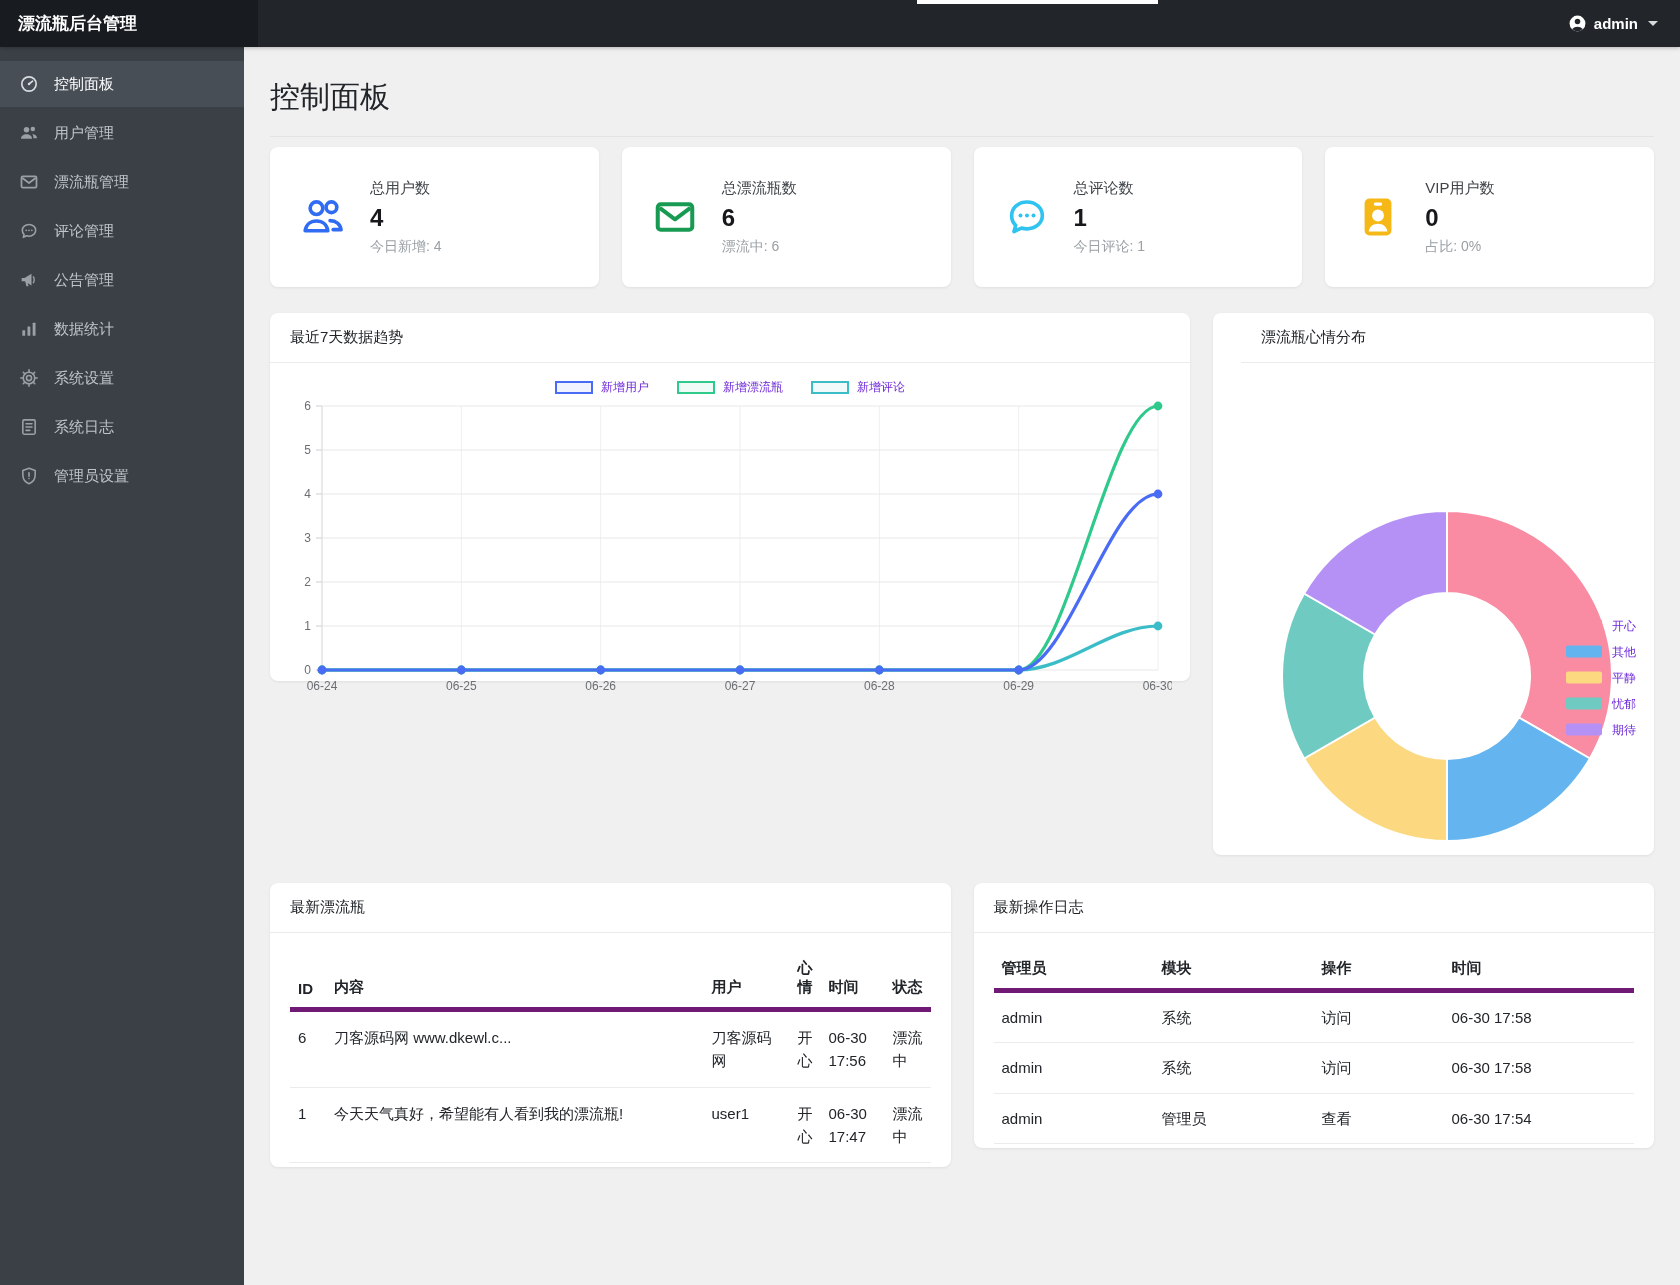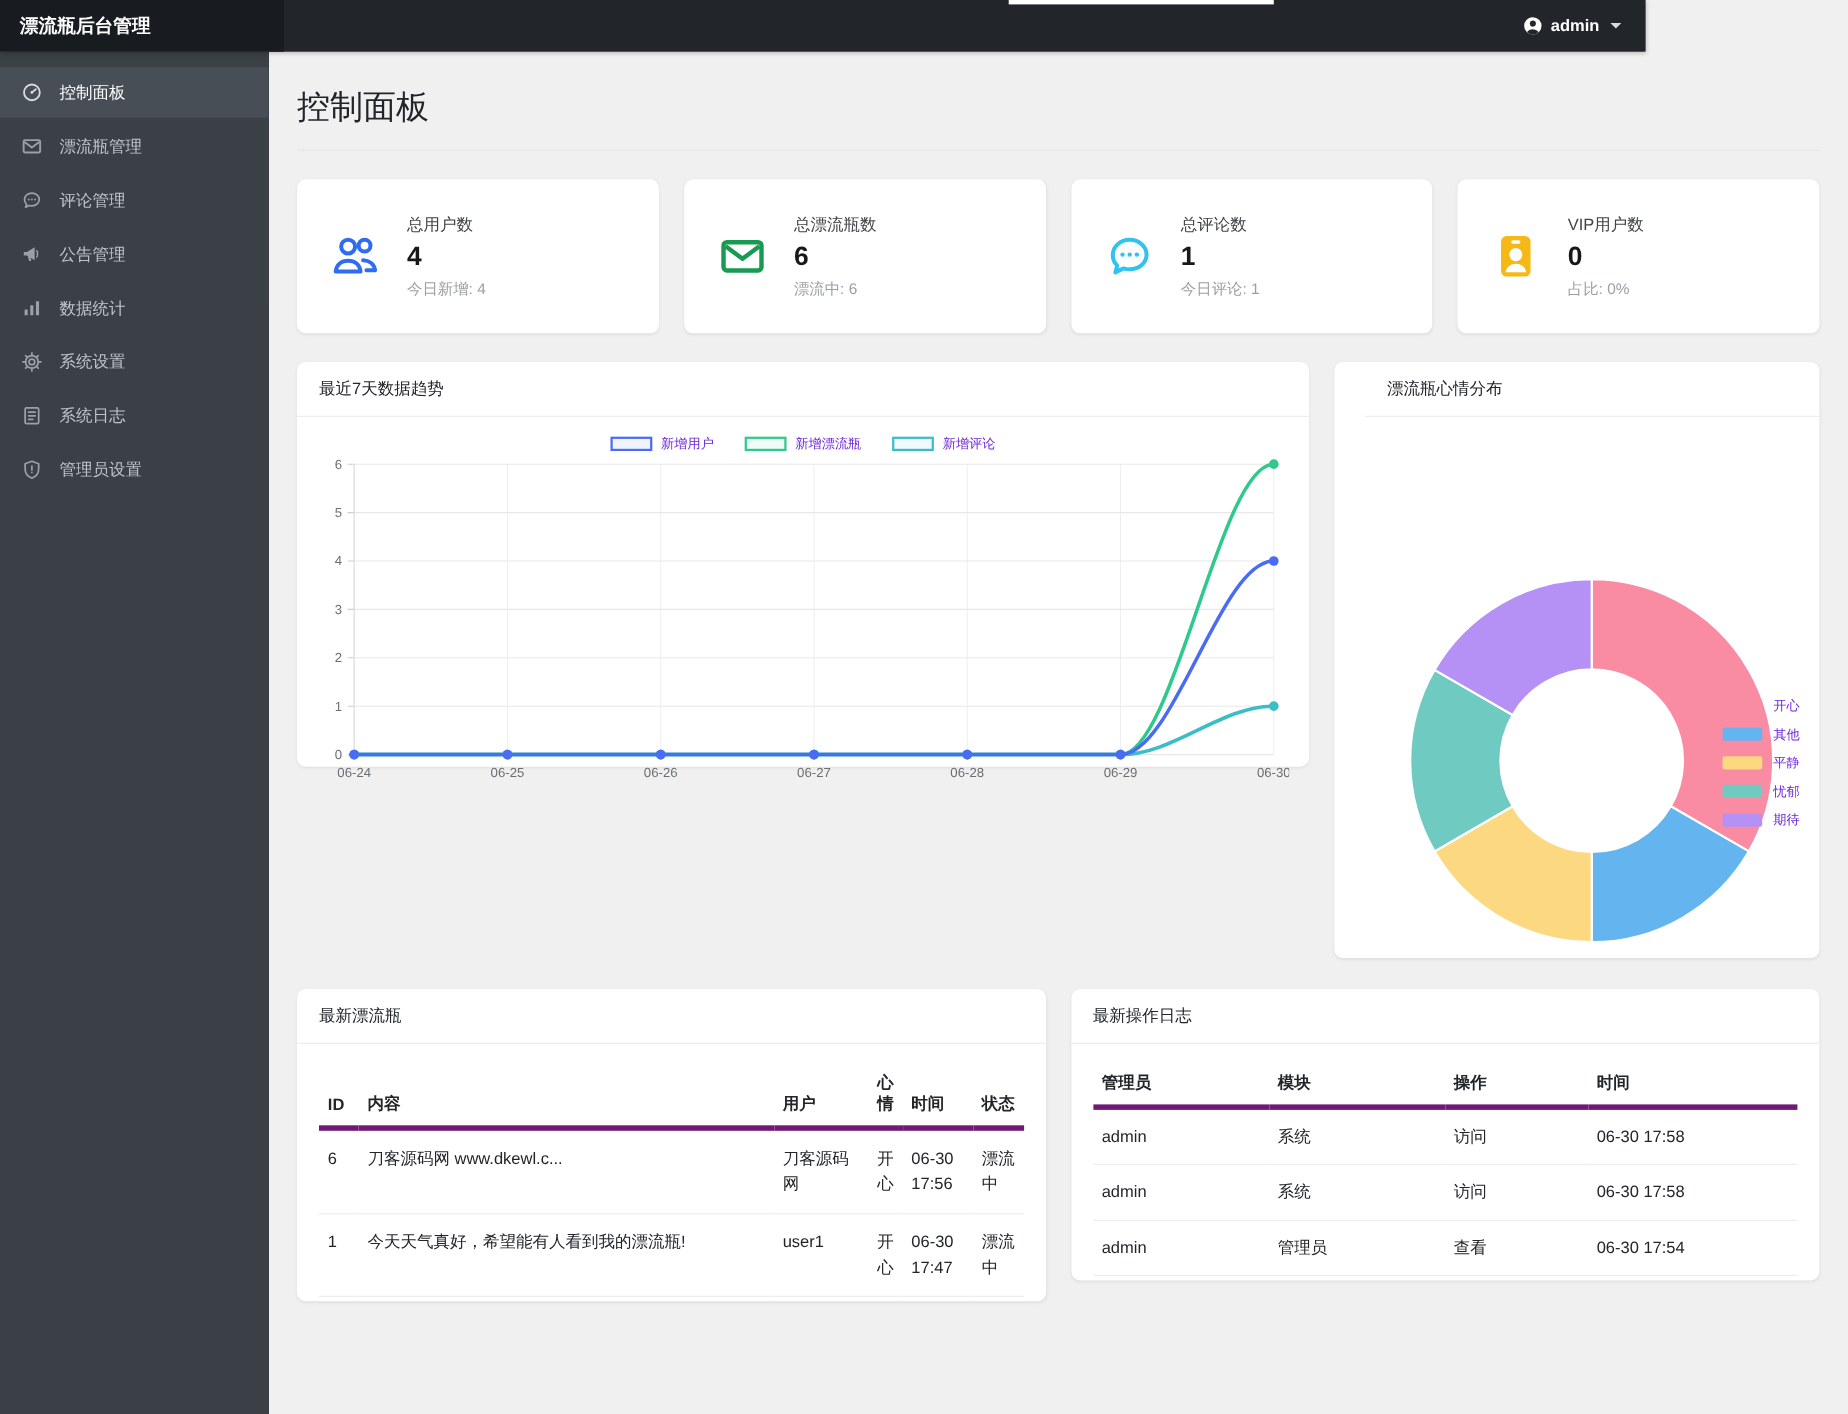--- a/index.html
+++ b/index.html
@@ -1,20 +1,20 @@
 <!DOCTYPE html>
 <html><head>
 <meta charset="utf-8">
 <style>
   * { margin:0; padding:0; box-sizing:border-box; }
   html,body { width:1680px; height:1285px; overflow:hidden; background:#f0f0f1;
     font-family:"Liberation Sans","DejaVu Sans",sans-serif; color:#212529; }
 
   
-  .navbar { position:fixed; top:0; left:0; width:1496px; height:47px; background:#22262b;
+  .navbar { position:fixed; top:0; left:0; width:1680px; height:47px; background:#22262b;
     display:flex; align-items:center; z-index:50; box-shadow:0 1px 4px rgba(0,0,0,.25); }
   .brand { width:258px; height:47px; background:#181c20; color:#fff; font-size:17px; font-weight:600;
     display:flex; align-items:center; padding-left:18px; flex:0 0 auto; }
   .nav-right { margin-left:auto; display:flex; align-items:center; gap:7px; padding-right:22px;
     color:#fff; font-size:15px; font-weight:600; cursor:pointer; }
   .nav-right .avatar-icon { width:19px; height:19px; display:inline-flex; }
   .caret { width:0; height:0; border-left:5px solid transparent; border-right:5px solid transparent;
     border-top:5px solid #d7d9db; margin-left:3px; }
   .top-artifact { position:fixed; left:917px; top:0; width:241px; height:4px; background:#fff; z-index:60; }
 
@@ -25,21 +25,21 @@
   .side-item.active { background:#484e56; color:#fff; }
   .side-icon { width:20px; height:20px; margin-right:15px; color:#9aa0a6; display:inline-flex; flex:0 0 auto; }
   .side-item.active .side-icon { color:#d9dcdf; }
   .side-icon svg { width:100%; height:100%; }
 
   
   .main { position:absolute; left:244px; top:47px; width:1436px; padding:0 26px; }
   .page-header { padding:30px 0 18px 0; border-bottom:1px solid #e4e4e6; }
   .page-title { font-size:30px; font-weight:500; color:#212529; }
 
-  .cards-row { display:flex; gap:23px; margin-top:26px; }
+  .cards-row { display:flex; gap:23px; margin-top:10px; }
   .stat-card { flex:1; height:140px; background:#fff; border-radius:8px;
     box-shadow:0 1px 3px rgba(0,0,0,.07); display:flex; align-items:center; padding:0 30px; gap:24px; }
   .stat-icon { width:46px; height:46px; display:inline-flex; flex:0 0 auto; }
   .stat-icon svg { width:100%; height:100%; }
   .stat-label { font-size:15px; color:#3f4449; margin-bottom:6px; }
   .stat-value { font-size:24px; font-weight:700; color:#16181b; margin-bottom:6px; }
   .stat-sub { font-size:14px; color:#9aa0a5; }
 
   .charts-row { display:flex; gap:23px; margin-top:26px; align-items:flex-start; }
   .card { background:#fff; border-radius:8px; box-shadow:0 1px 3px rgba(0,0,0,.07); }
@@ -93,20 +93,31 @@
 <div class="sidebar" id="sidebar">
     <div class="side-item active">
       <span class="side-icon">
         <svg viewBox="0 0 24 24" fill="none" stroke="currentColor" stroke-width="2">
           <circle cx="12" cy="12" r="8.6"></circle>
           <path d="M12 12l4.3-3.4" stroke-linecap="round"></path>
           <circle cx="12" cy="12" r="1.5" fill="currentColor" stroke="none"></circle>
         </svg>
       </span>
       <span class="side-label">控制面板</span>
+    </div>
+    <div class="side-item">
+      <span class="side-icon">
+        <svg viewBox="0 0 24 24" fill="currentColor">
+          <circle cx="9" cy="8" r="3.3"></circle>
+          <path d="M2.4 19c0-3.4 3-5.4 6.6-5.4s6.6 2 6.6 5.4z"></path>
+          <circle cx="16.6" cy="7.2" r="2.7"></circle>
+          <path d="M16 13.2c3.2.2 5.6 2.1 5.6 5.1h-4.3a7.6 7.6 0 0 0-1.3-5.1z"></path>
+        </svg>
+      </span>
+      <span class="side-label">用户管理</span>
     </div>
     <div class="side-item">
       <span class="side-icon">
         <svg viewBox="0 0 24 24" fill="none" stroke="currentColor" stroke-width="2.1" stroke-linejoin="round">
           <rect x="3" y="5.3" width="18" height="13.4" rx="1.6"></rect>
           <path d="M4 7.2l8 6 8-6"></path>
         </svg>
       </span>
       <span class="side-label">漂流瓶管理</span>
     </div>

